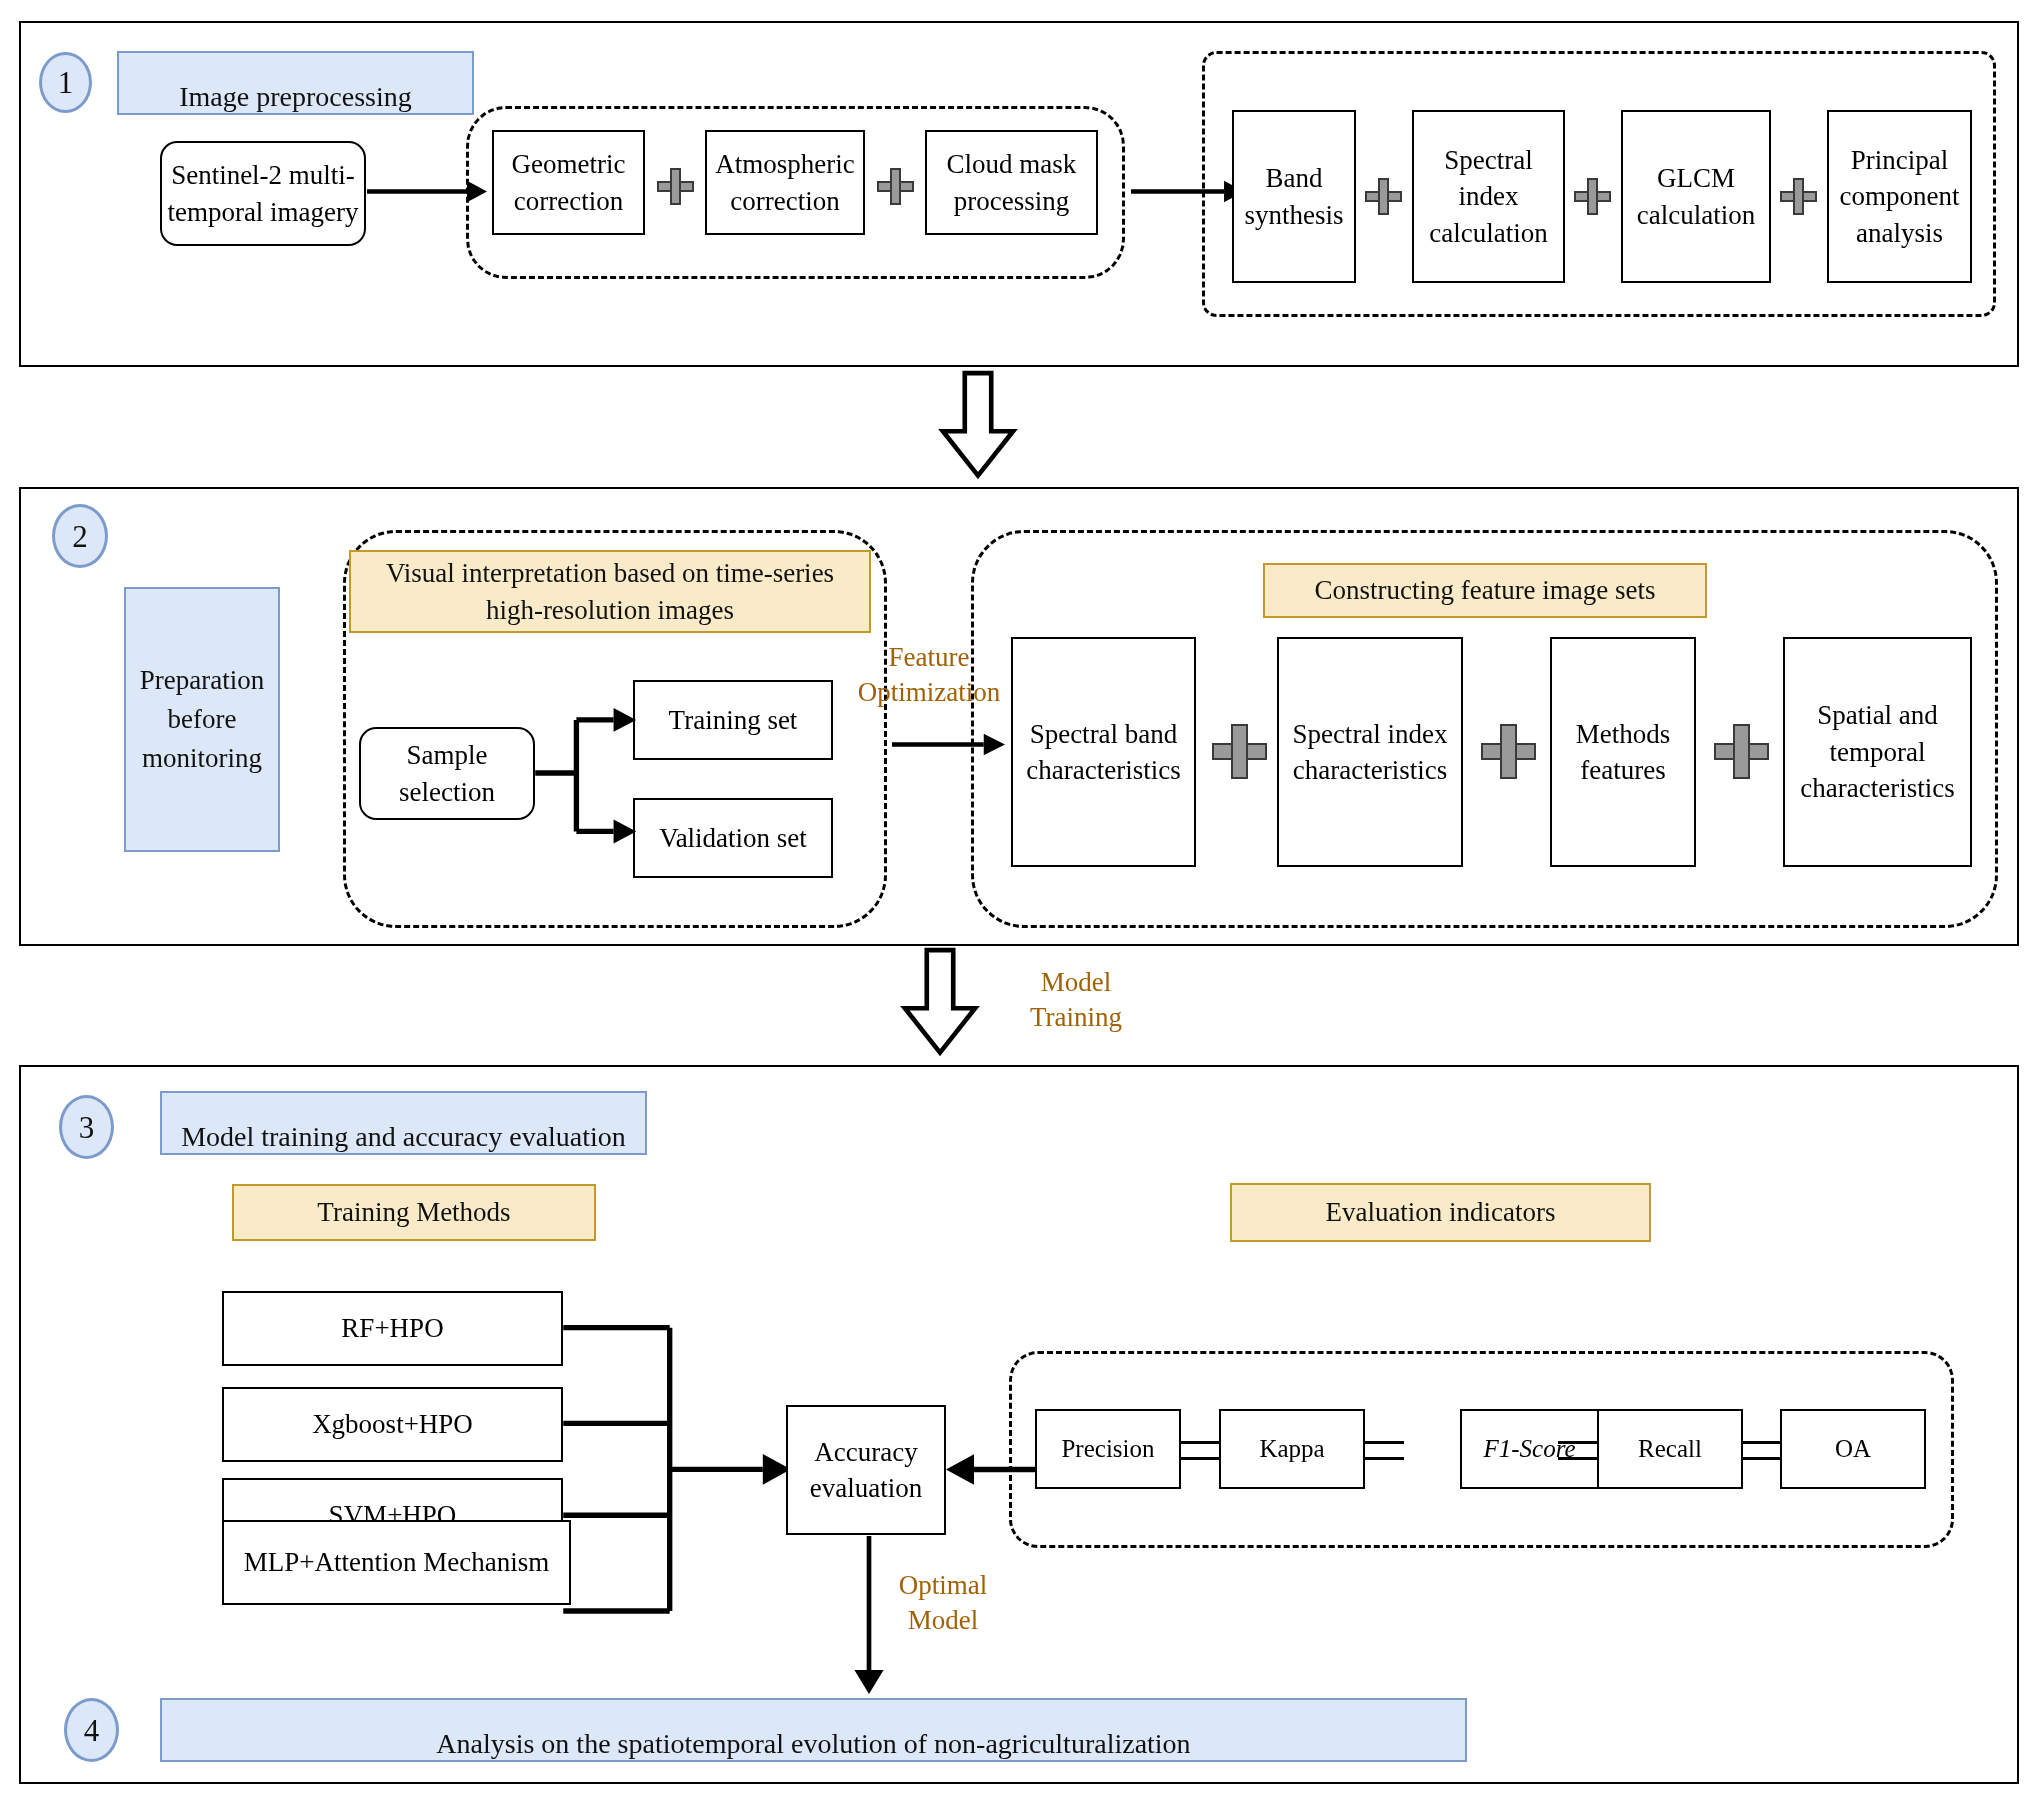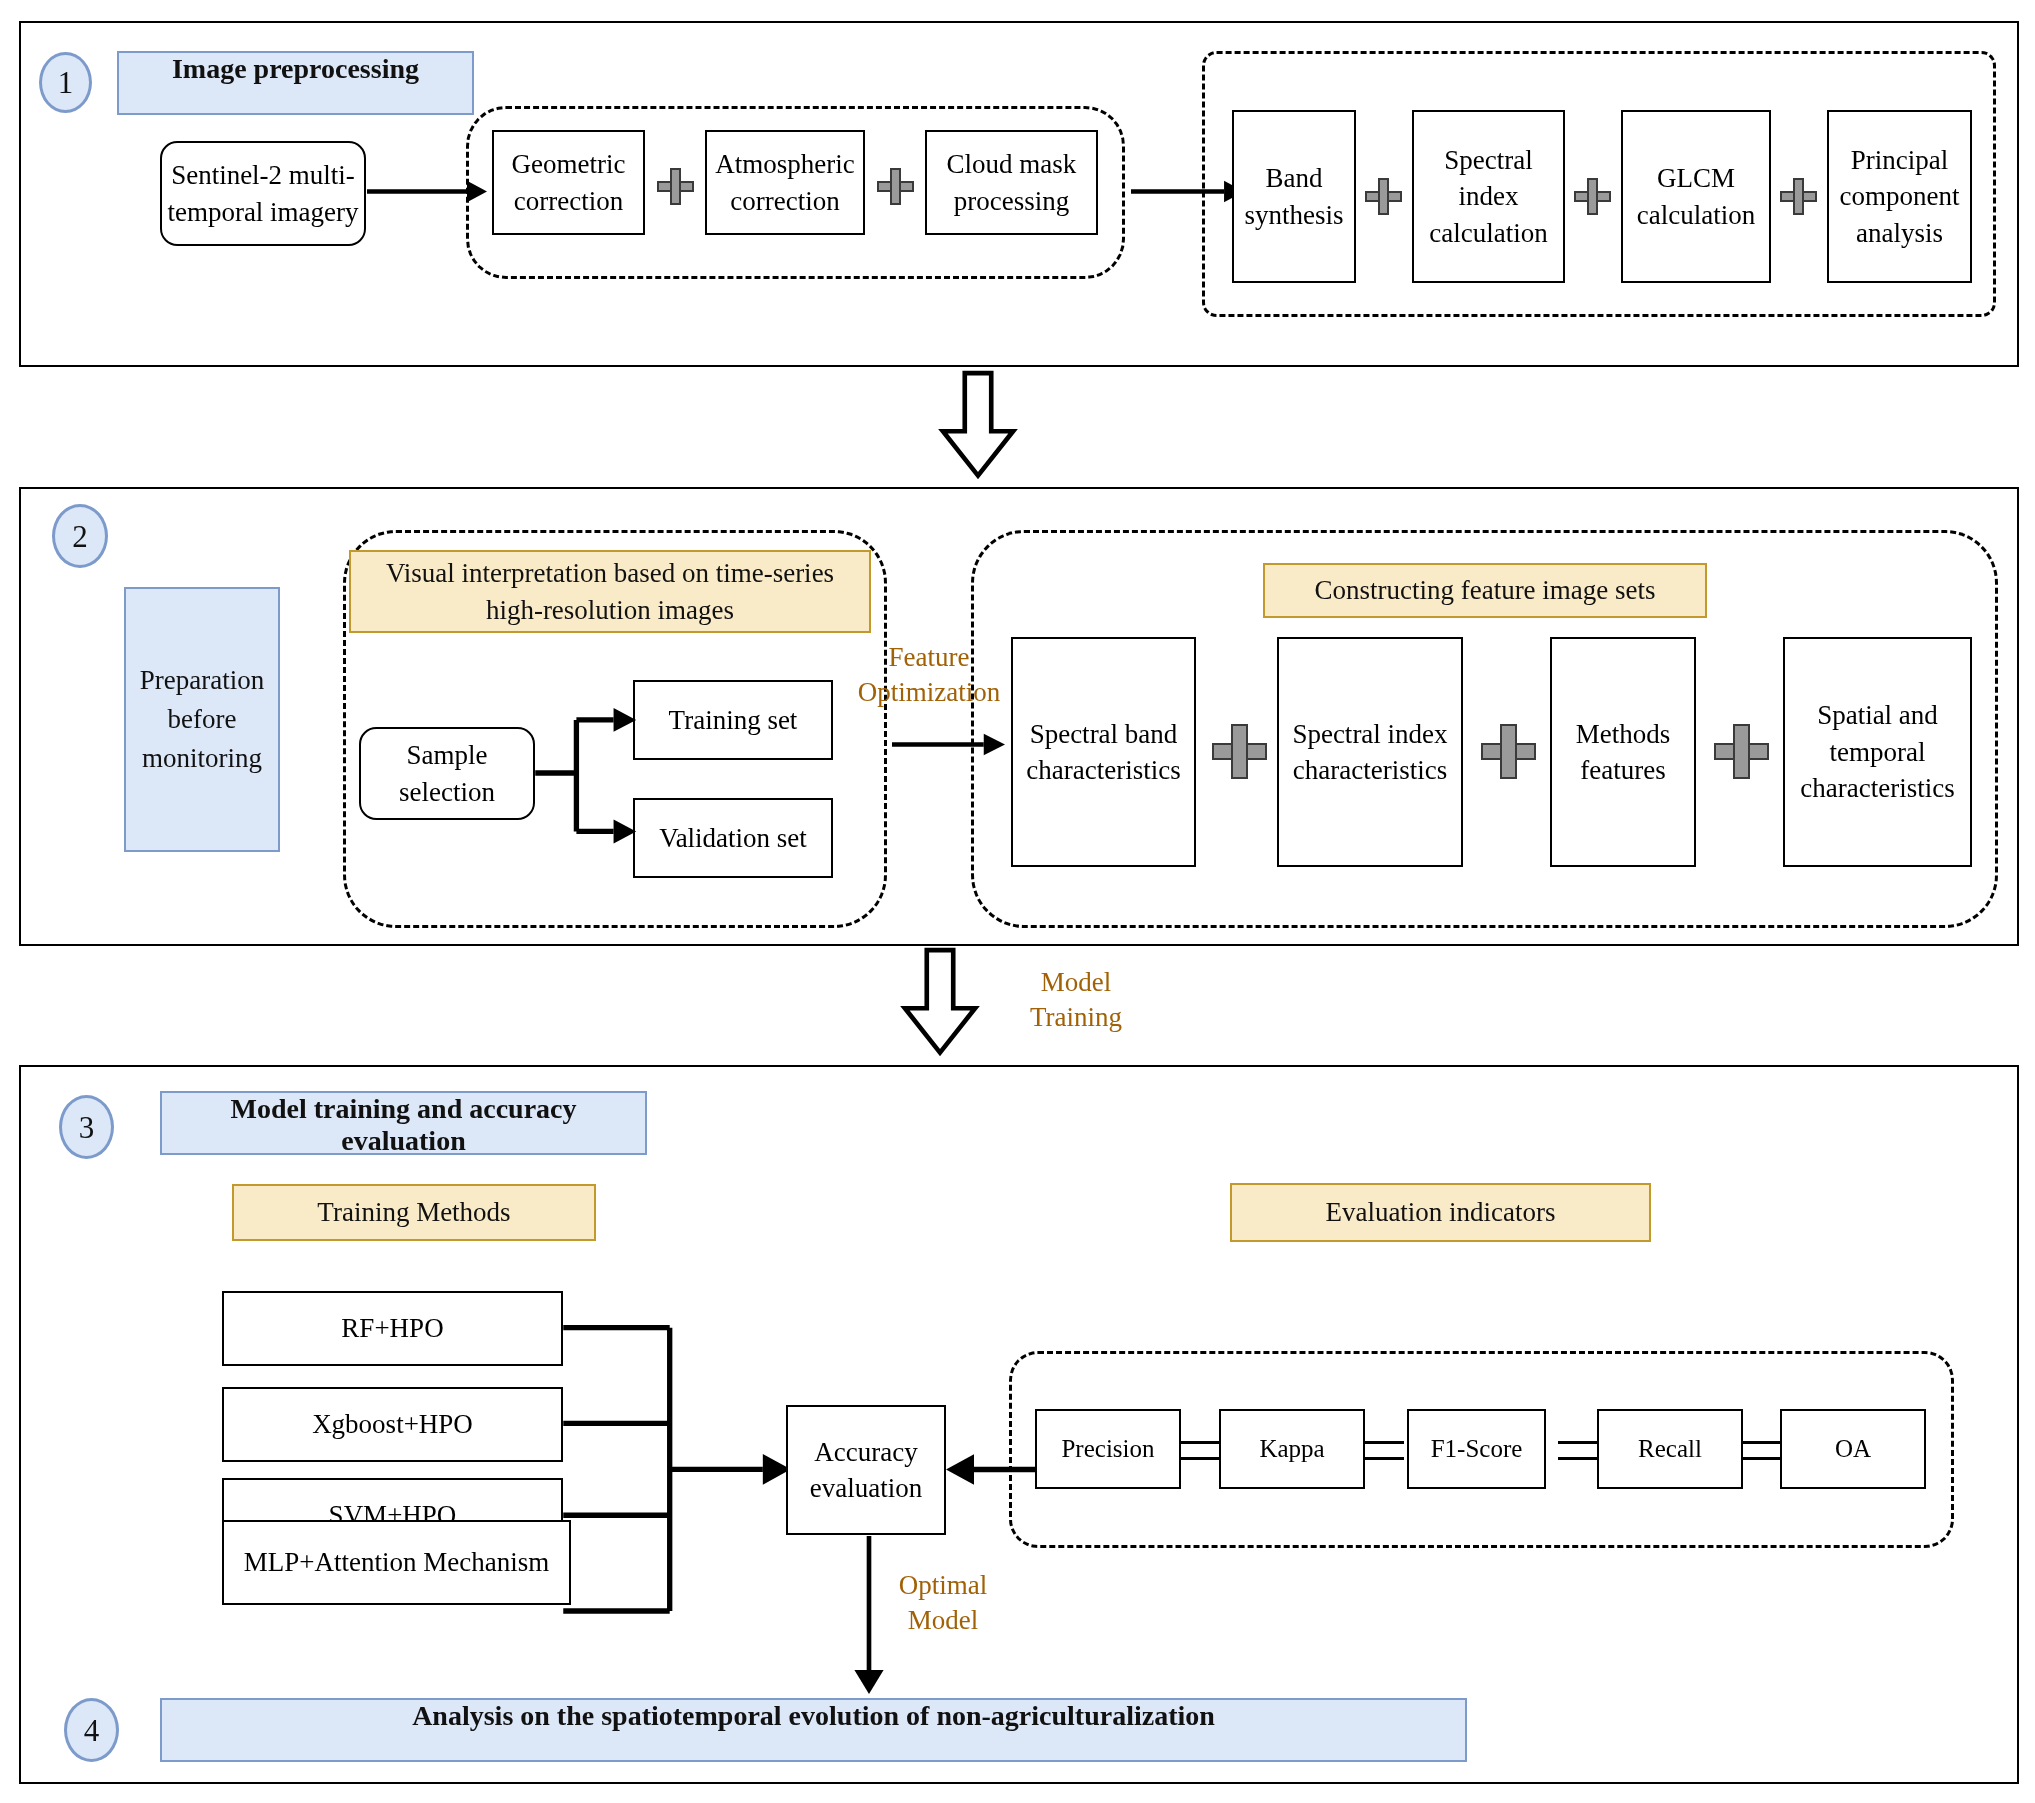--- a/index.html
+++ b/index.html
@@ -14,22 +14,22 @@
   
   .step-circle{
     border:3.3px solid #7C9BCB;background:#DCE7F8;border-radius:50%;
     display:flex;align-items:center;justify-content:center;
     font-size:31px;line-height:1;color:#111;
   }
 
   
   .banner-blue{
     background:#DCE7F8;border:2.7px solid #7C9BCB;
-    display:flex;align-items:flex-start;justify-content:center;
-    text-align:center;font-size:28px;color:#111;padding:0 6.7px;font-weight:bold;
+    display:flex;align-items:flex-end;justify-content:center;
+    text-align:center;font-size:28px;color:#111;padding:0 6.7px;
   }
   
   .block-blue{
     background:#DCE7F8;border:2.7px solid #7C9BCB;
     display:flex;align-items:center;justify-content:center;
     text-align:center;font-size:27px;line-height:1.45;color:#111;padding:0 5.3px;
   }
   
   .label-yellow{
     background:#FAEBC8;border:2.7px solid #C2992A;
@@ -290,21 +290,21 @@
   </div>
   <div class="line hline" style="left:1180px;top:1441px;width:40px;"></div>
   <div class="line hline" style="left:1180px;top:1457px;width:40px;"></div>
 
   <div class="abs node small" style="left:1219px;top:1409px;width:146px;height:80px;">
     <span>Kappa</span>
   </div>
   <div class="line hline" style="left:1364px;top:1441px;width:40px;"></div>
   <div class="line hline" style="left:1364px;top:1457px;width:40px;"></div>
 
-  <div class="abs node small" style="left:1407px;top:1409px;width:139px;height:80px;">
+  <div class="abs node small" style="left:1460px;top:1409px;width:139px;height:80px;font-style:italic;">
     <span>F1-Score</span>
   </div>
   <div class="line hline" style="left:1558px;top:1441px;width:40px;"></div>
   <div class="line hline" style="left:1558px;top:1457px;width:40px;"></div>
 
   <div class="abs node small" style="left:1597px;top:1409px;width:146px;height:80px;">
     <span>Recall</span>
   </div>
   <div class="line hline" style="left:1742px;top:1441px;width:40px;"></div>
   <div class="line hline" style="left:1742px;top:1457px;width:40px;"></div>

